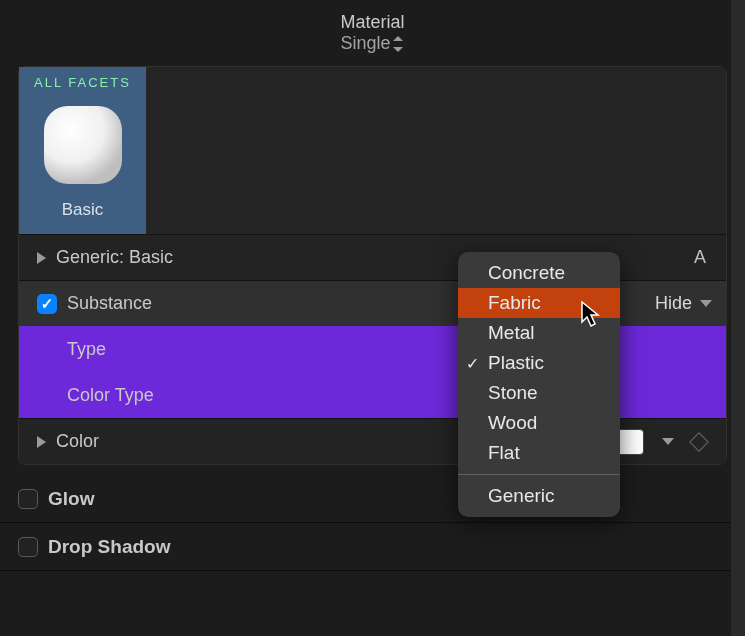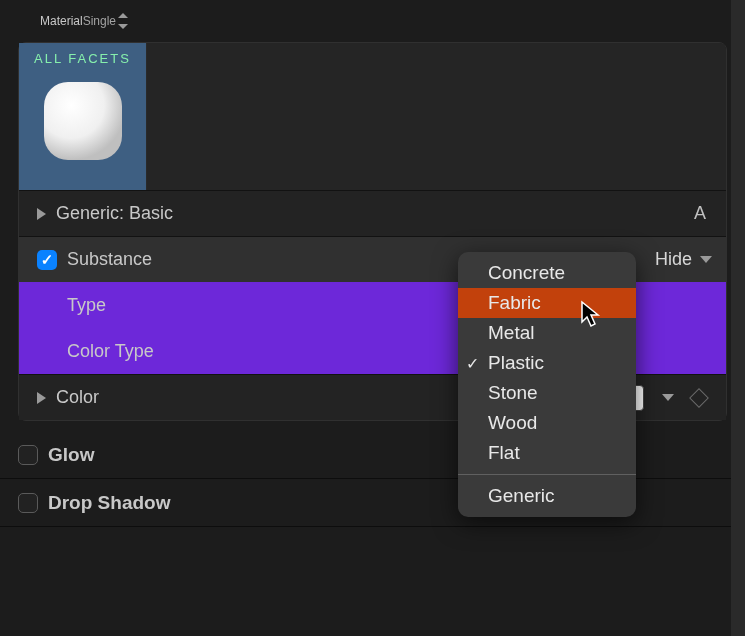--- a/index.html
+++ b/index.html
@@ -18,22 +18,23 @@
       overflow: hidden;
     }
     .container {
       padding: 0 10px 0 10px;
     }
     .header-row {
       display: flex;
       align-items: center;
       justify-content: flex-start;
       padding: 12px 40px 12px 40px;
-      font-size: 12px;
+      font-size: 18px;
       color: #c8c8c8;
+      flex-direction: column;
     }
     .dropdown-inline {
       display: flex;
       align-items: center;
       gap: 0;
       color: #a3a3a3;
     }
     .select-arrows {
       display: inline-block;
       width: 14px;
@@ -206,21 +207,21 @@
       font-size: 19px;
       color: #c8c8c8;
       border-bottom: 1px solid #0d0d0d;
       font-weight: bold;
     }
     
     .popup-menu {
       position: absolute;
       left: 458px;
       top: 252px;
-      width: 178px;
+      width: 162px;
       background: #3a3a3a;
       border-radius: 10px;
       box-shadow: 0 6px 24px rgba(0,0,0,0.6);
       padding: 6px 0;
       color: #e8e8e8;
       font-size: 19px;
       z-index: 100;
     }
     .popup-item {
       height: 30px;
@@ -298,20 +299,21 @@
             <defs>
               <radialGradient id="g1" cx="35%" cy="30%" r="70%">
                 <stop offset="0%" stop-color="#ffffff"></stop>
                 <stop offset="60%" stop-color="#f0f0f0"></stop>
                 <stop offset="100%" stop-color="#bfbfbf"></stop>
               </radialGradient>
             </defs>
             <rect x="6" y="6" width="78" height="78" rx="24" ry="24" fill="url(#g1)"></rect>
           </svg>
         </div>
+        <div class="facet-name">Basic</div>
       </div>
     </div>
 
     <div class="row dark">
       <span class="disclosure"></span>
       <span class="row-label">Generic: Basic</span>
       <span class="options-right obscured">A</span>
     </div>
 
     <div class="row mid">

